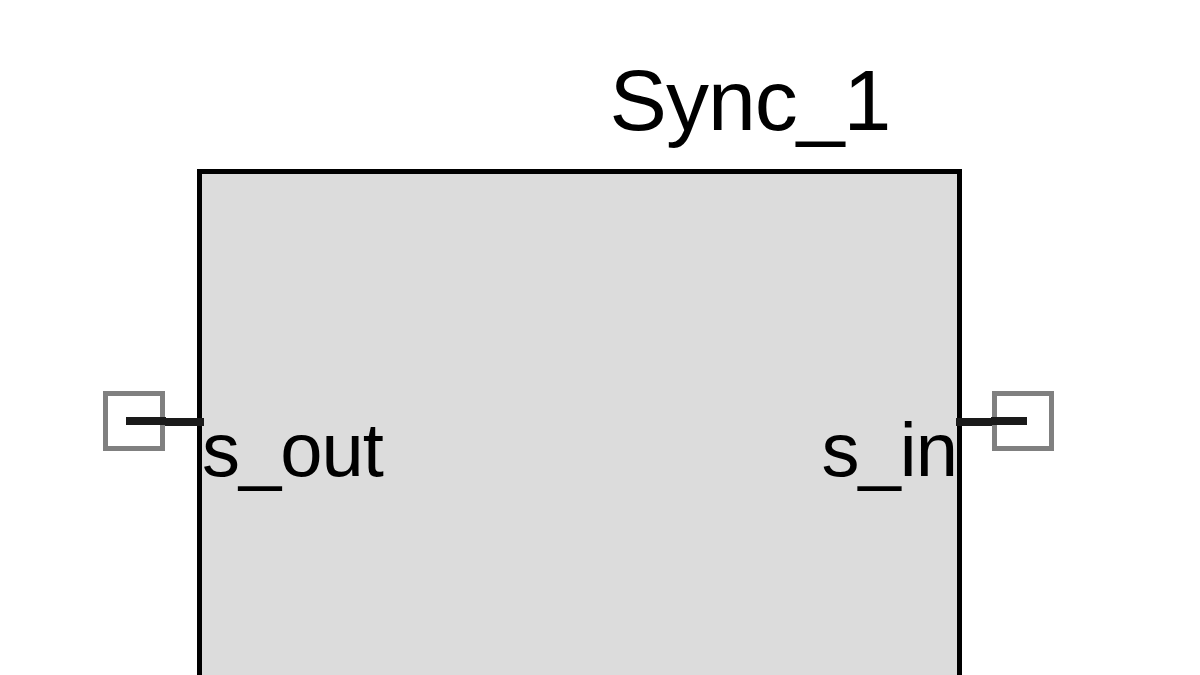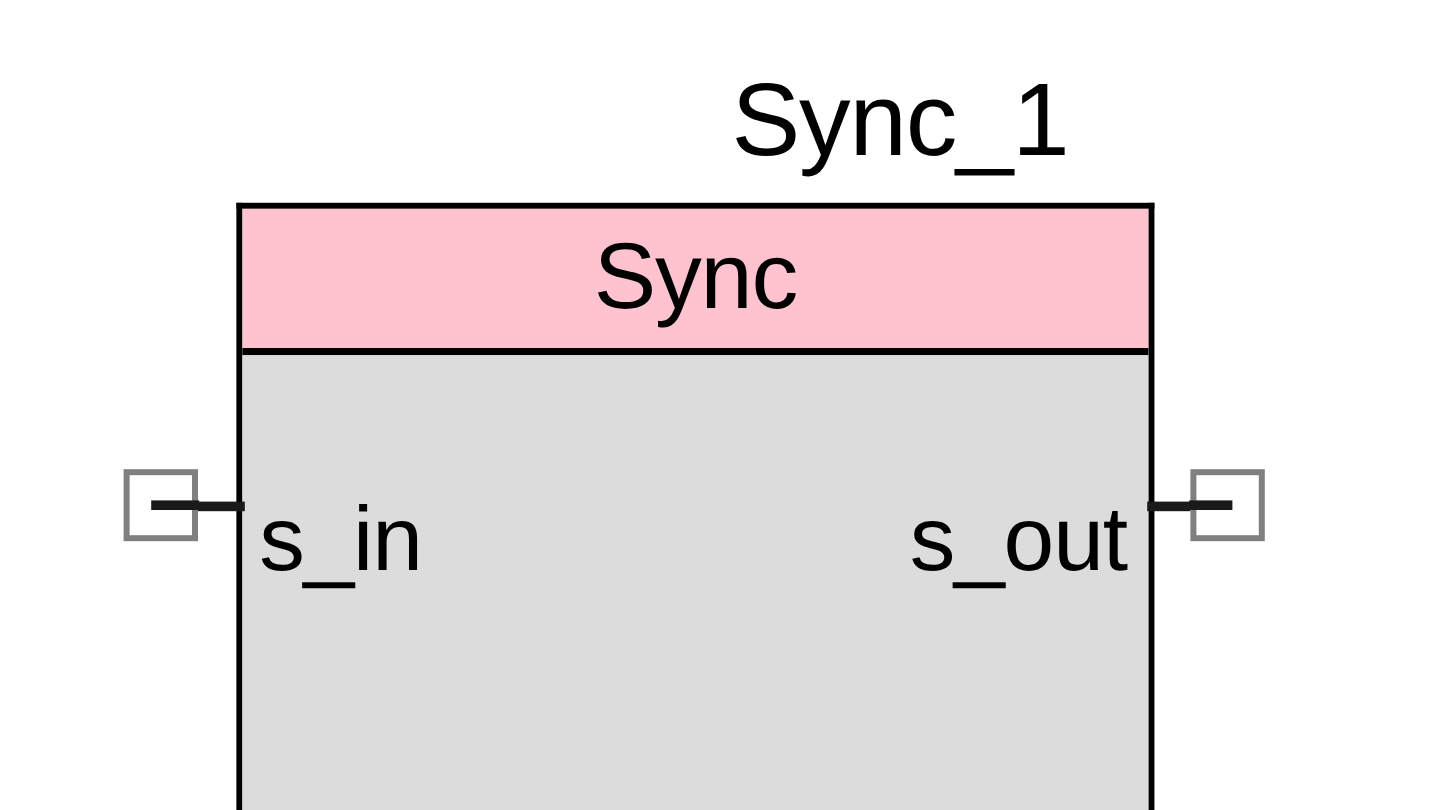--- a/index.html
+++ b/index.html
@@ -145,28 +145,25 @@
 </style>
 </head>
 <body>
 
 <div id="canvas">
 
   <div class="instance-name">Sync_1</div>
 
   <div class="block">
 
-    <div class="block-header">
-      <span class="block-header-label">Sync</span>
-    </div>
 
     <div class="block-body">
       <div class="port-row">
+        <span class="port-label out">s_out</span>
         <span class="port-label in">s_in</span>
-        <span class="port-label out">s_out</span>
       </div>
     </div>
 
   </div>
 
   <div class="port-lead left"></div>
   <div class="port-connector left">
     <span class="stub"></span>
   </div>
 

